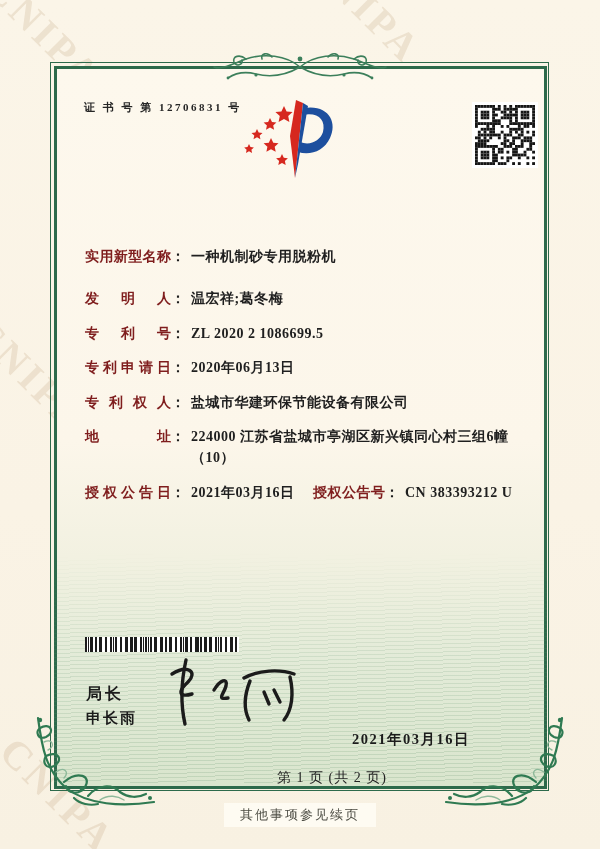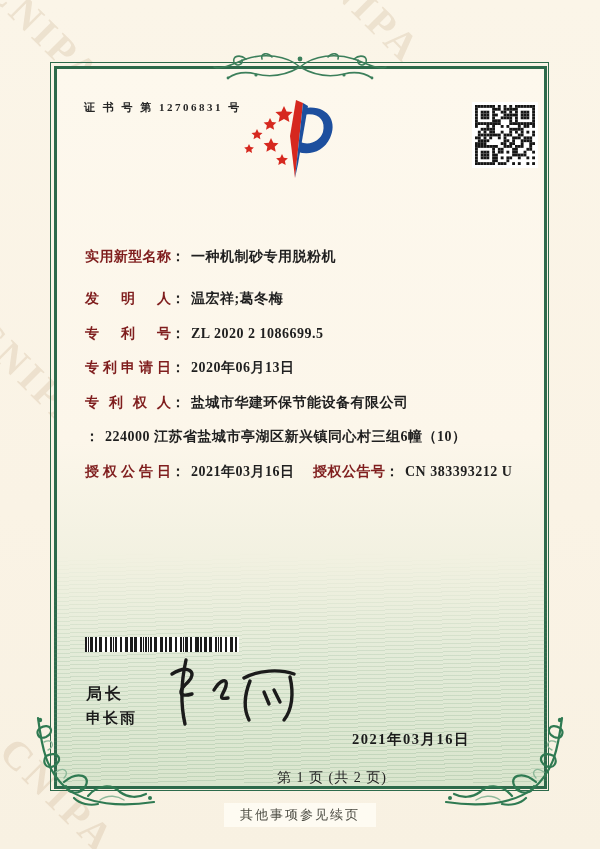--- a/index.html
+++ b/index.html
@@ -457,20 +457,21 @@
       <span class="flabel">专利申请日</span>
         <span class="fcolon">：</span>
       <span class="fvalue">2020年06月13日</span>
     </div>
     <div class="frow">
       <span class="flabel">专利权人</span>
         <span class="fcolon">：</span>
       <span class="fvalue">盐城市华建环保节能设备有限公司</span>
     </div>
     <div class="frow">
+      <span class="flabel">地址</span>
         <span class="fcolon">：</span>
       <span class="fvalue">224000 江苏省盐城市亭湖区新兴镇同心村三组6幢（10）</span>
     </div>
     <div class="frow">
       <span class="flabel">授权公告日</span>
         <span class="fcolon">：</span>
       <span class="fvalue">2021年03月16日</span>
       <span class="pair2">
         <span class="flabel">授权公告号</span>
           <span class="fcolon">：</span>

